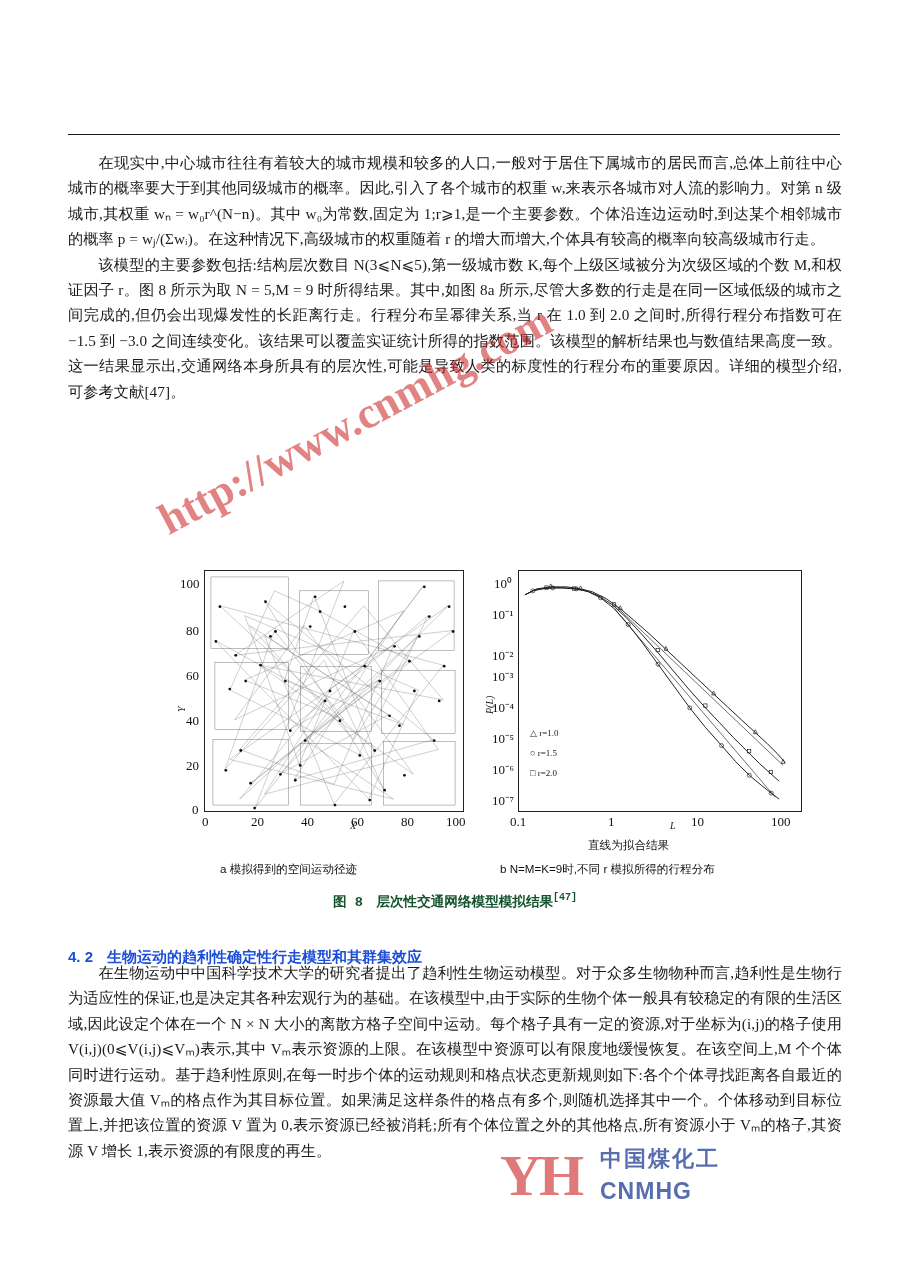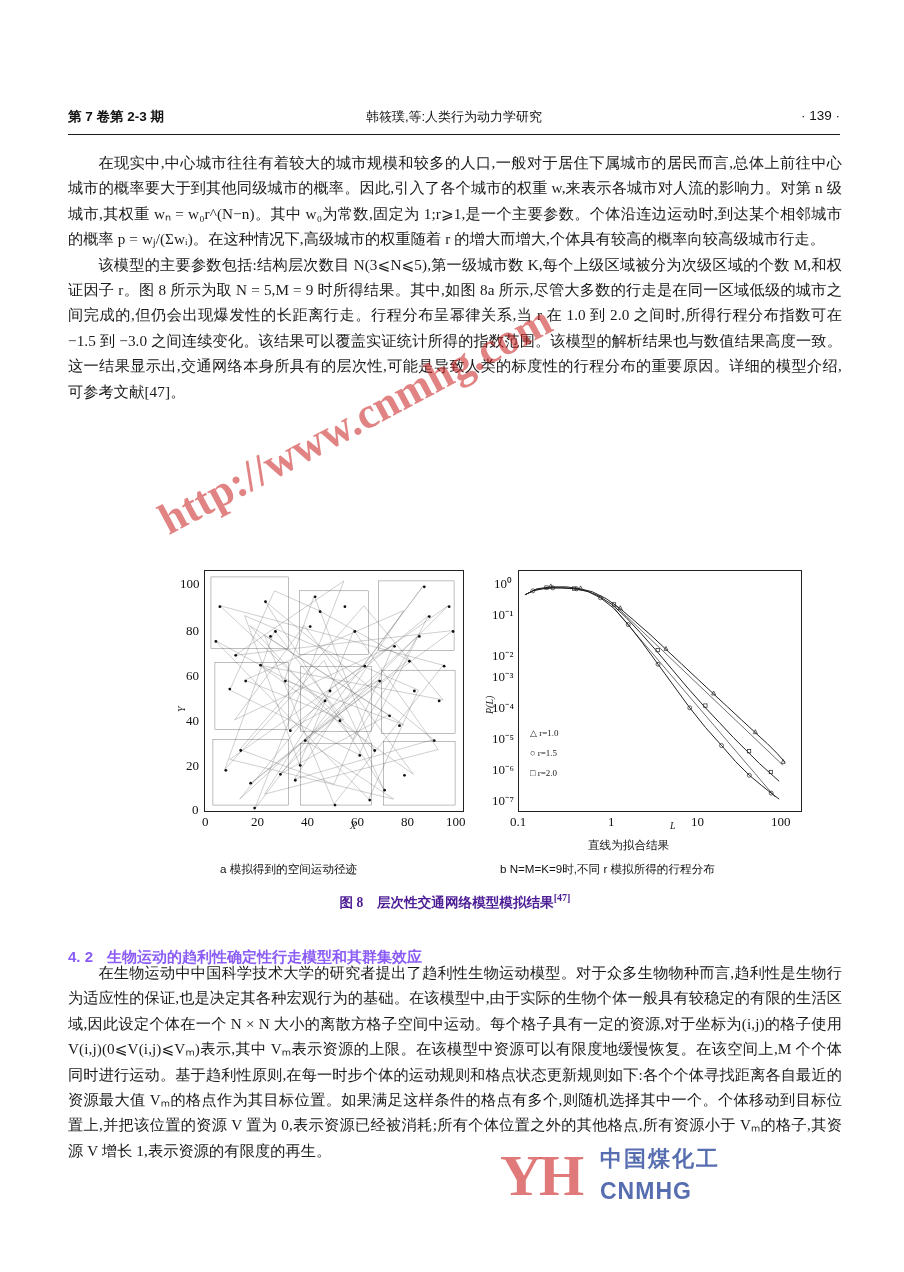--- a/index.html
+++ b/index.html
@@ -125,33 +125,33 @@
   .cap-b { left: 432px; top: 300px; }
   .cap-b-top { left: 520px; top: 276px; }
 
   .fig-title {
     position: absolute;
     left: 0; top: 330px;
     width: 774px;
     text-align: center;
     font-size: 13.6px;
     font-weight: bold;
-    font-family: Liberation Serif, serif;
-    color: #4c1d95;
+    font-family: Liberation Mono, monospace;
+    color: #14532d;
   }
 
   
   .section-heading {
     position: absolute;
     left: 68px; top: 948px;
     width: 774px;
     font-size: 15px;
     font-weight: bold;
     font-family: "Liberation Sans", sans-serif;
-    color: #8b5cf6;
+    color: #1d4ed8;
   }
   .section-heading .num { margin-right: 14px; }
 
   
   .wm-url {
     position: absolute;
     left: 150px; top: 500px;
     font-size: 44px;
     font-weight: bold;
     font-family: "Liberation Serif", serif;
@@ -192,25 +192,20 @@
     font-family: Liberation Sans, sans-serif;
     color: rgba(30, 60, 150, 0.75);
     letter-spacing: 1px;
   }
 </style>
 </head>
 <body>
 
 <div class="page">
 
-  <div class="header">
-    <span class="h-left">第 7 卷第 2-3 期</span>
-    <span class="h-mid">韩筱璞,等:人类行为动力学研究</span>
-    <span class="h-right">· 139 ·</span>
-  </div>
   <div class="header-rule"></div>
 
   <div class="body-text" id="para-block-1">
     <p class="indent">在现实中,中心城市往往有着较大的城市规模和较多的人口,一般对于居住下属城市的居民而言,总体上前往中心城市的概率要大于到其他同级城市的概率。因此,引入了各个城市的权重 w,来表示各城市对人流的影响力。对第 n 级城市,其权重 wₙ = w₀r^(N−n)。其中 w₀为常数,固定为 1;r⩾1,是一个主要参数。个体沿连边运动时,到达某个相邻城市的概率 p = wⱼ/(Σwᵢ)。在这种情况下,高级城市的权重随着 r 的增大而增大,个体具有较高的概率向较高级城市行走。</p>
     <p class="indent">该模型的主要参数包括:结构层次数目 N(3⩽N⩽5),第一级城市数 K,每个上级区域被分为次级区域的个数 M,和权证因子 r。图 8 所示为取 N = 5,M = 9 时所得结果。其中,如图 8a 所示,尽管大多数的行走是在同一区域低级的城市之间完成的,但仍会出现爆发性的长距离行走。行程分布呈幂律关系,当 r 在 1.0 到 2.0 之间时,所得行程分布指数可在 −1.5 到 −3.0 之间连续变化。该结果可以覆盖实证统计所得的指数范围。该模型的解析结果也与数值结果高度一致。这一结果显示出,交通网络本身所具有的层次性,可能是导致人类的标度性的行程分布的重要原因。详细的模型介绍,可参考文献[47]。</p>
   </div>
 
   <div class="figure-wrap">
     <div class="fig-panels">
 

